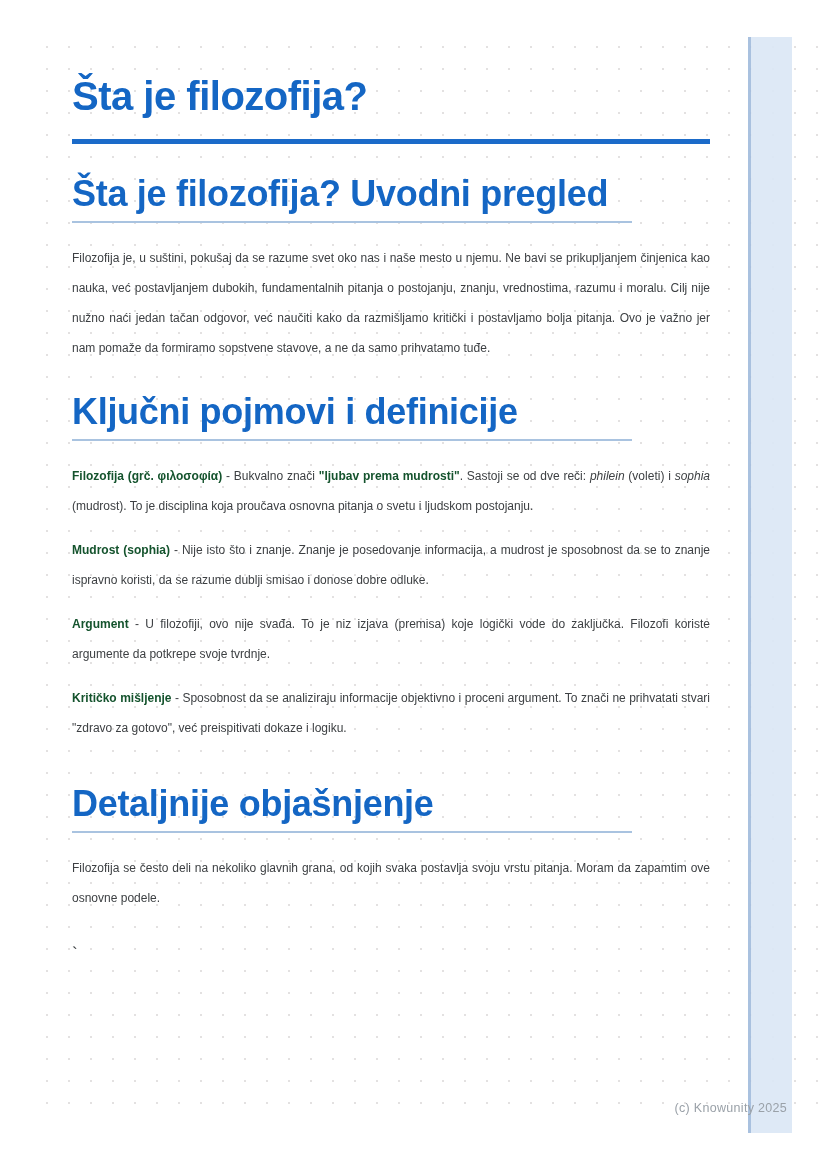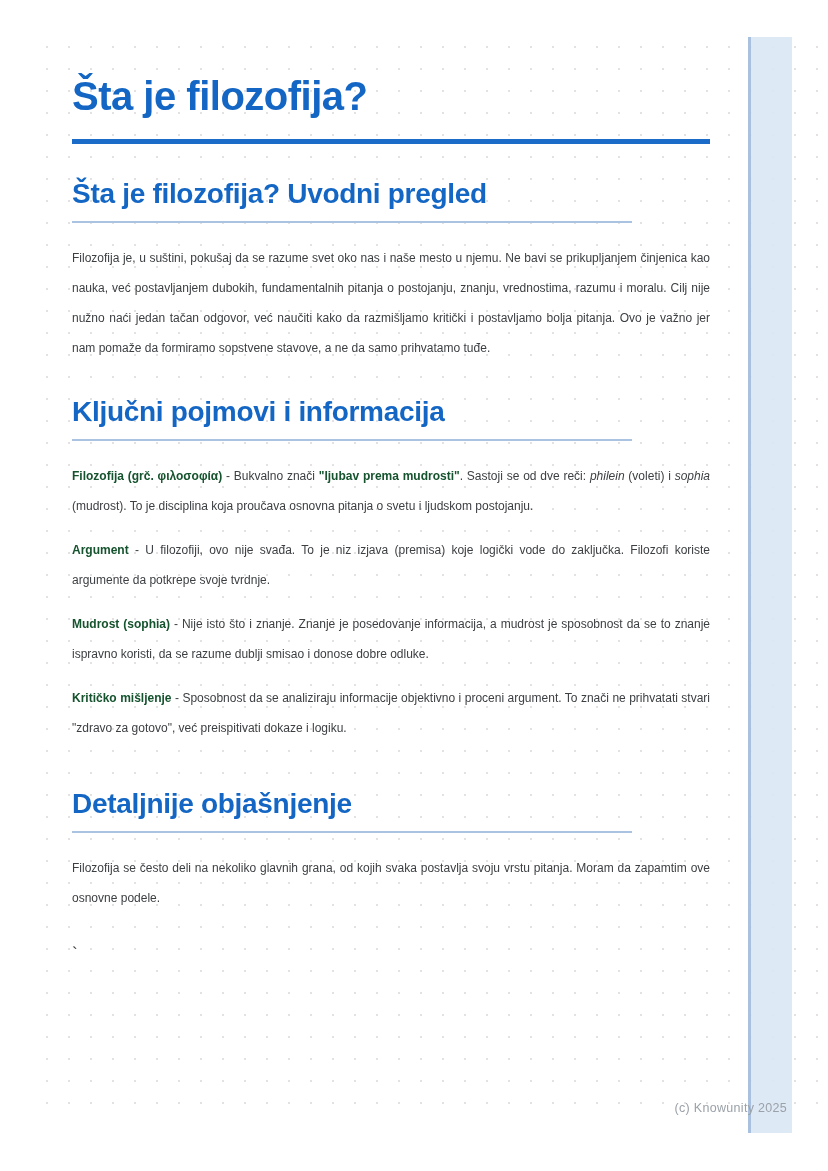--- a/index.html
+++ b/index.html
@@ -41,21 +41,21 @@
     letter-spacing:-0.5px;
     color:#1466c4;
   }
   .title-rule{
     height:5px;width:638px;
     background:#1b6bc9;
     border:none;margin:19px 0 0 0;
   }
   h2.section-heading{
     margin:0;
-    font-size:28px;line-height:34px;
+    font-size:36px;line-height:34px;
     font-weight:700;
     letter-spacing:-0.3px;
     color:#1466c4;
   }
   .sec-1 h2{margin-top:33px;}
   .sec-2 h2{margin-top:32px;}
   .sec-3 h2{margin-top:44px;}
   .heading-underline{
     height:2px;width:560px;
     background:#a9c3e0;
@@ -97,25 +97,25 @@
     <h1 class="page-title">Šta je filozofija?</h1>
     <div class="title-rule"></div>
 
     <section class="sec-1">
       <h2 class="section-heading">Šta je filozofija? Uvodni pregled</h2>
       <div class="heading-underline"></div>
       <p class="body-par"><span>Filozofija je, u suštini, pokušaj da se razume svet oko nas i naše mesto u njemu. Ne bavi se prikupljanjem činjenica kao nauka, već postavljanjem dubokih, fundamentalnih pitanja o postojanju, znanju, vrednostima, razumu i moralu. Cilj nije nužno naći jedan tačan odgovor, već naučiti kako da razmišljamo kritički i postavljamo bolja pitanja. Ovo je važno jer nam pomaže da formiramo sopstvene stavove, a ne da samo prihvatamo tuđe.</span></p>
     </section>
 
     <section class="sec-2">
-      <h2 class="section-heading">Ključni pojmovi i informacija</h2>
+      <h2 class="section-heading">Ključni pojmovi i definicije</h2>
       <div class="heading-underline"></div>
       <p class="body-par"><span class="b">Filozofija (grč. φιλοσοφία)</span><span> - Bukvalno znači </span><span class="b">"ljubav prema mudrosti"</span><span>. Sastoji se od dve reči: </span><span class="i">philein</span><span> (voleti) i </span><span class="i">sophia</span><span> (mudrost). To je disciplina koja proučava osnovna pitanja o svetu i ljudskom postojanju.</span></p>
+      <p class="body-par"><span class="b">Mudrost (sophia)</span><span> - Nije isto što i znanje. Znanje je posedovanje informacija, a mudrost je sposobnost da se to znanje ispravno koristi, da se razume dublji smisao i donose dobre odluke.</span></p>
       <p class="body-par"><span class="b">Argument</span><span> - U filozofiji, ovo nije svađa. To je niz izjava (premisa) koje logički vode do zaključka. Filozofi koriste argumente da potkrepe svoje tvrdnje.</span></p>
-      <p class="body-par"><span class="b">Mudrost (sophia)</span><span> - Nije isto što i znanje. Znanje je posedovanje informacija, a mudrost je sposobnost da se to znanje ispravno koristi, da se razume dublji smisao i donose dobre odluke.</span></p>
       <p class="body-par"><span class="b">Kritičko mišljenje</span><span> - Sposobnost da se analiziraju informacije objektivno i proceni argument. To znači ne prihvatati stvari "zdravo za gotovo", već preispitivati dokaze i logiku.</span></p>
     </section>
 
     <section class="sec-3">
       <h2 class="section-heading">Detaljnije objašnjenje</h2>
       <div class="heading-underline"></div>
       <p class="body-par"><span>Filozofija se često deli na nekoliko glavnih grana, od kojih svaka postavlja svoju vrstu pitanja. Moram da zapamtim ove osnovne podele.</span></p>
       <p class="stray">`</p>
     </section>
 

